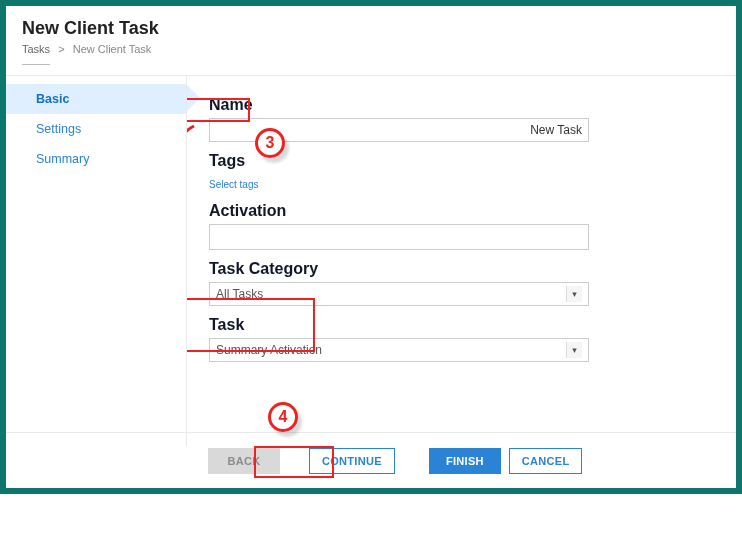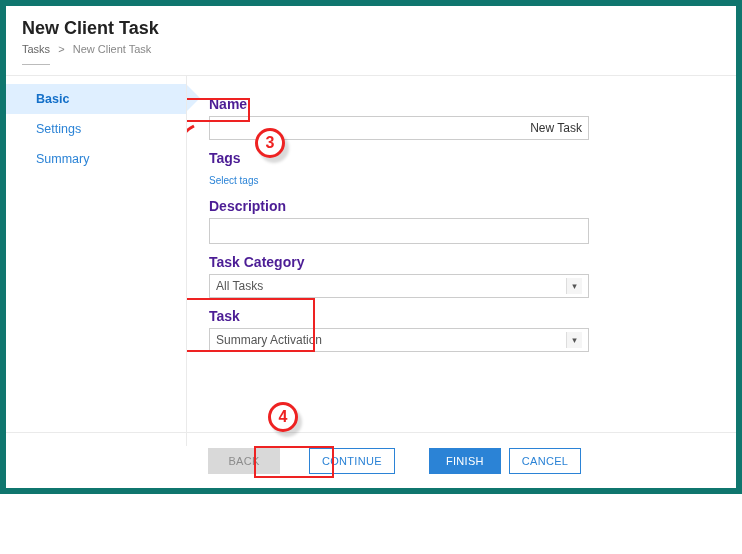--- a/index.html
+++ b/index.html
@@ -16,32 +16,32 @@
   .step { font-size:12.5px; padding:8px 10px 8px 30px; color:#2b83d6; cursor:pointer; position:relative;}
   .step.active {
     background:#dfefff; color:#1570c9; font-weight:600;
   }
   .step.active::after{
     content:""; position:absolute; right:-14px; top:0; width:0;height:0;
     border-top:14px solid transparent; border-bottom:14px solid transparent;
     border-left:14px solid #dfefff;
   }
   .main { flex:1; border-left:1px solid #eaeaea; padding:10px 22px 10px 22px; overflow:auto; position:relative;}
-  .field-label { font-size:14px; font-weight:700; color:#4c1d95; margin:10px 0 4px 0;}
+  .field-label { font-size:16px; font-weight:700; color:#0f172a; margin:10px 0 4px 0;}
   .text-input, .select {
     width:380px; height:24px; border:1px solid #ccc; font-size:12px; padding:3px 6px; background:#fff;
   }
   .text-input.name { font-size:12px; color:#333;text-align:right;}
   .select { display:flex; align-items:center; justify-content:space-between; cursor:pointer;}
   .select .caret { width:16px; height:100%; display:flex; align-items:center; justify-content:center; border-left:1px solid #ddd; background:#f5f5f5; font-size:9px; color:#555;}
   .select .val { color:#555; }
   .link { color:#2b83d6; font-size:10px; cursor:pointer; display:inline-block; margin-top:4px;}
   .desc-box { width:380px; height:26px; border:1px solid #ccc; background:#fff;}
   .footer { position:absolute; left:0; right:0; bottom:0; height:56px; border-top:1px solid #eaeaea; display:flex; align-items:center; padding-left:202px; gap:8px;}
-  .btn { height:26px; min-width:72px; font-size:11px; letter-spacing:0.3px; display:inline-flex; align-items:center; justify-content:center; padding:0 12px; cursor:pointer; border:1px solid transparent; font-weight:400; text-transform:uppercase;}
+  .btn { height:26px; min-width:72px; font-size:11px; letter-spacing:0.3px; display:inline-flex; align-items:center; justify-content:center; padding:0 12px; cursor:pointer; border:1px solid transparent; font-weight:700; text-transform:uppercase;}
   .btn.back { background:#d9d9d9; color:#8c8c8c; cursor:not-allowed;}
   .btn.continue { background:#fff; color:#2b83d6; border:1px solid #2b83d6;margin-left:21px;}
   .btn.finish { background:#2b83d6; color:#fff;}
   .btn.cancel { background:#fff; color:#2b83d6; border:1px solid #2b83d6;}
   
   .anno-box { position:absolute; border:2.5px solid #e22; pointer-events:none; }
   .anno-circle { position:absolute; width:30px; height:30px; border:3px solid #e22; border-radius:50%; display:flex; align-items:center; justify-content:center; color:#e22; font-weight:700; font-size:16px; background:#fff; box-shadow:4px 5px 3px rgba(0,0,0,0.15); pointer-events:none;}
   
   .anno-arrow { position:absolute; pointer-events:none; }
 </style>
@@ -66,21 +66,21 @@
       <div class="step">Summary</div>
     </div>
 
     <div class="main">
       <div class="field-label">Name</div>
       <input class="text-input name" value="New Task" style="">
 
       <div class="field-label">Tags</div>
       <span class="link">Select tags</span>
 
-      <div class="field-label">Description</div>
+      <div class="field-label">Activation</div>
       <div class="desc-box"></div>
 
       <div class="field-label">Task Category</div>
       <div class="select">
         <span class="val">All Tasks</span>
         <span class="caret">▾</span>
       </div>
 
       <div class="field-label">Task</div>
       <div class="select">

